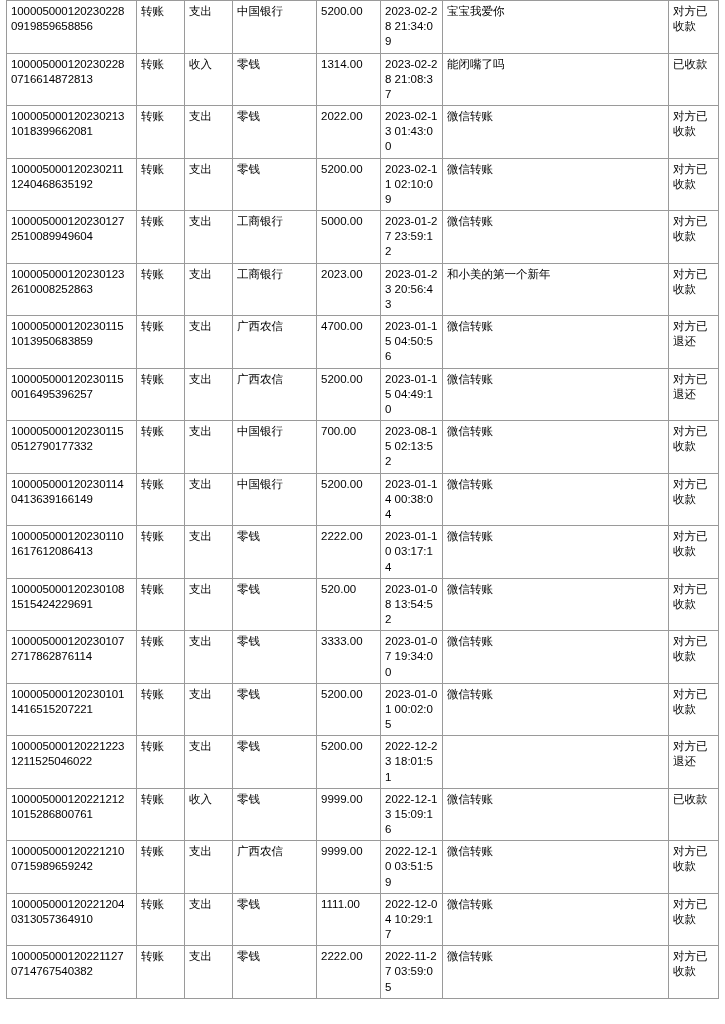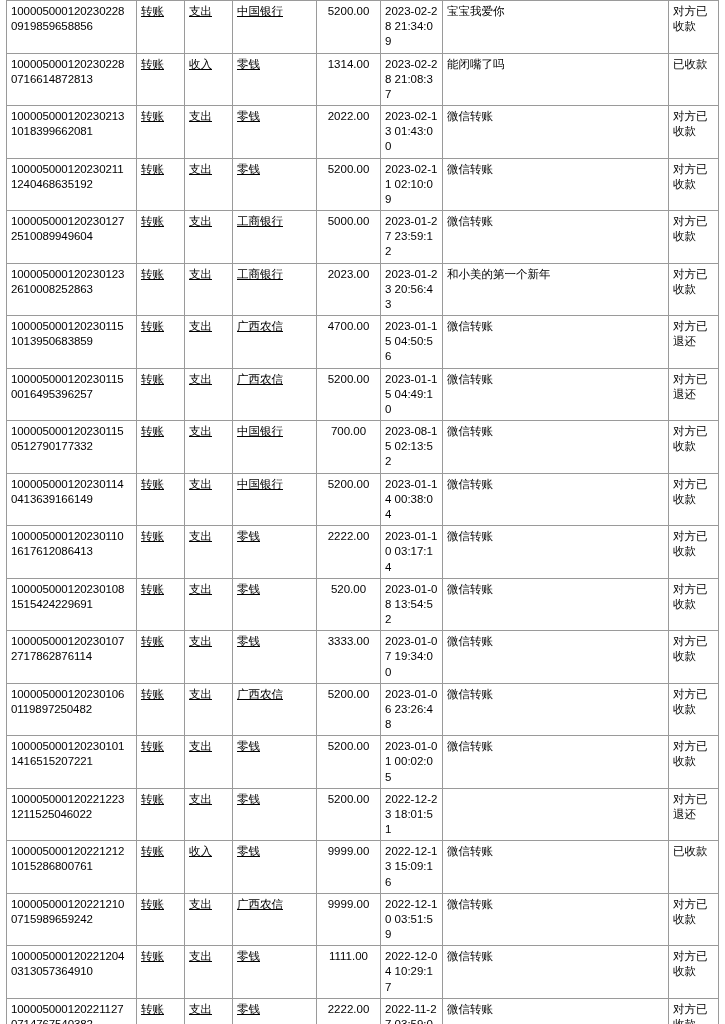--- a/index.html
+++ b/index.html
@@ -45,24 +45,23 @@
   col.c-note    { width: 226px; }
   col.c-status  { width: 50px; }
 
   td.order {
     letter-spacing: -0.1px;
     font-size: 11.5px;
     word-break: break-all;
   }
   td.type, td.dir, td.channel {
     white-space: nowrap;
-    text-decoration: underline;
   }
   td.amount {
-    text-align: center;
+    text-align: left;
     white-space: nowrap;
     padding-right: 5px;
   }
   td.time {
     font-size: 11.5px;
     white-space: normal;
     word-break: keep-all;
     margin-top: 17px;
   }
   td.note {
@@ -214,30 +213,20 @@
           <td class="order">100005000120230107 2717862876114</td>
           <td class="type">转账</td>
           <td class="dir">支出</td>
           <td class="channel">零钱</td>
           <td class="amount">3333.00</td>
           <td class="time">2023-01-07 19:34:00</td>
           <td class="note">微信转账</td>
           <td class="status">对方已收款</td>
         </tr>
         <tr>
-          <td class="order">100005000120230106 0119897250482</td>
-          <td class="type">转账</td>
-          <td class="dir">支出</td>
-          <td class="channel">广西农信</td>
-          <td class="amount">5200.00</td>
-          <td class="time">2023-01-06 23:26:48</td>
-          <td class="note">微信转账</td>
-          <td class="status">对方已收款</td>
-        </tr>
-        <tr>
           <td class="order">100005000120230101 1416515207221</td>
           <td class="type">转账</td>
           <td class="dir">支出</td>
           <td class="channel">零钱</td>
           <td class="amount">5200.00</td>
           <td class="time">2023-01-01 00:02:05</td>
           <td class="note">微信转账</td>
           <td class="status">对方已收款</td>
         </tr>
         <tr>

